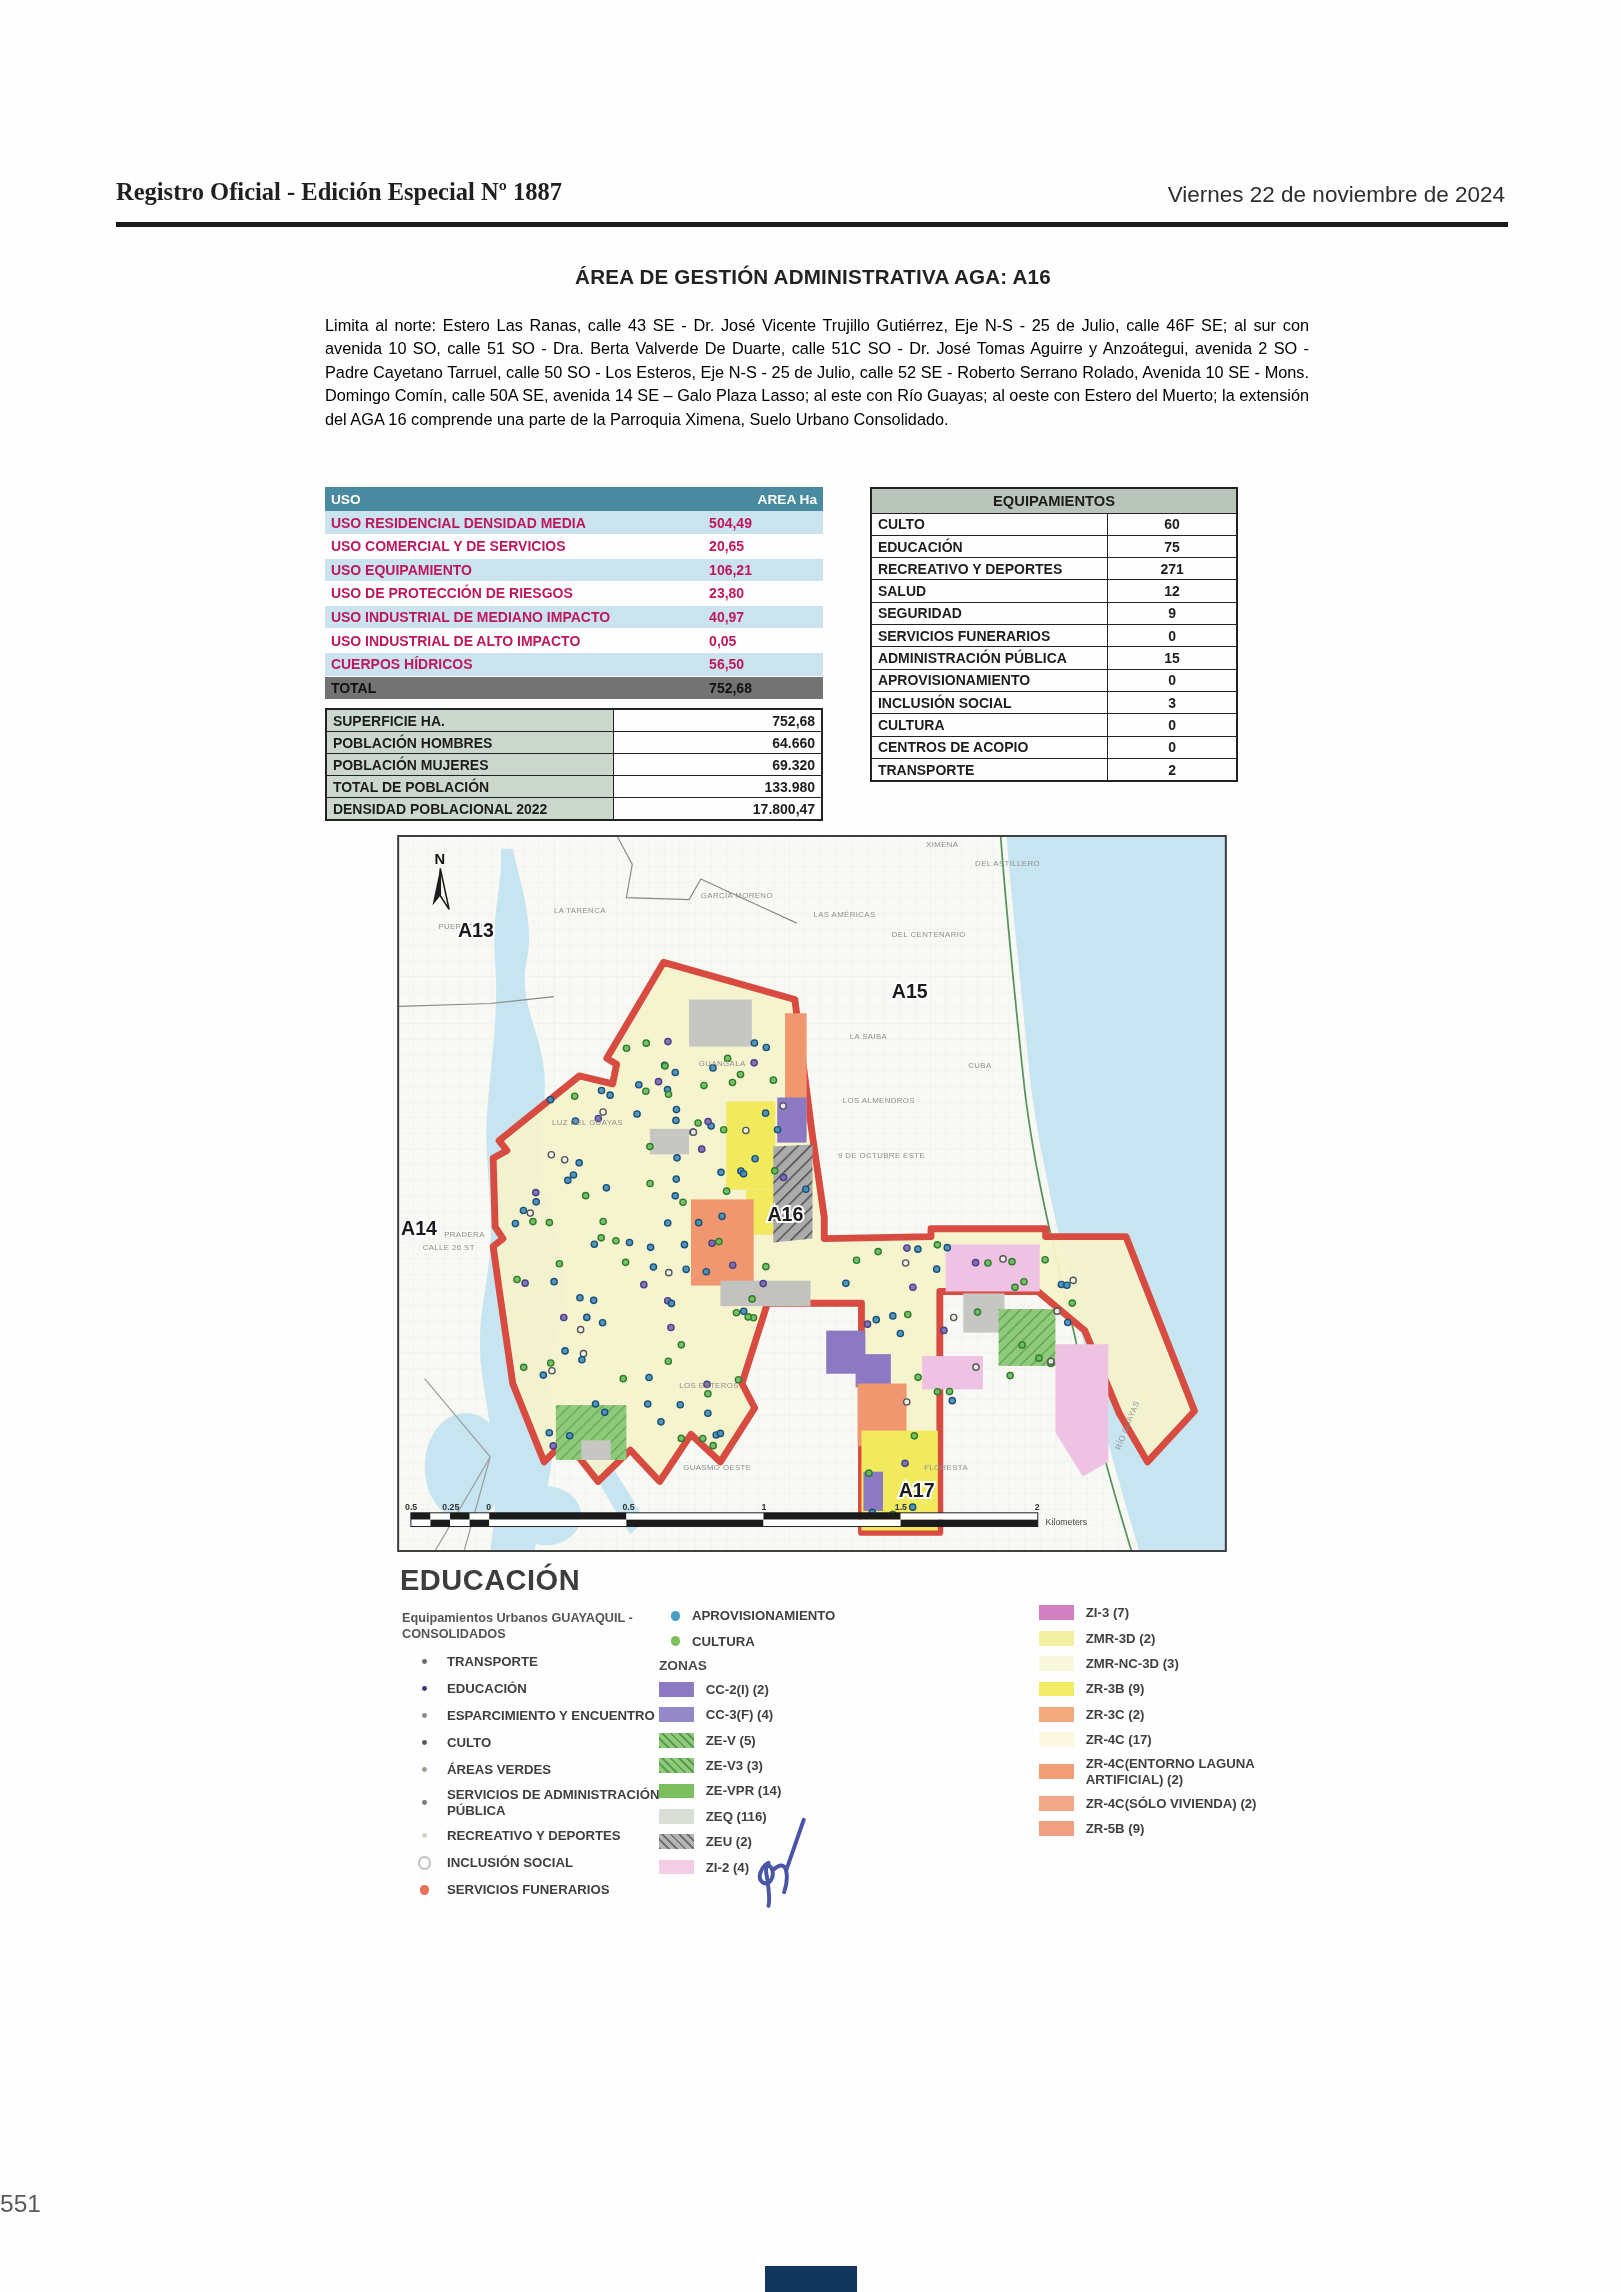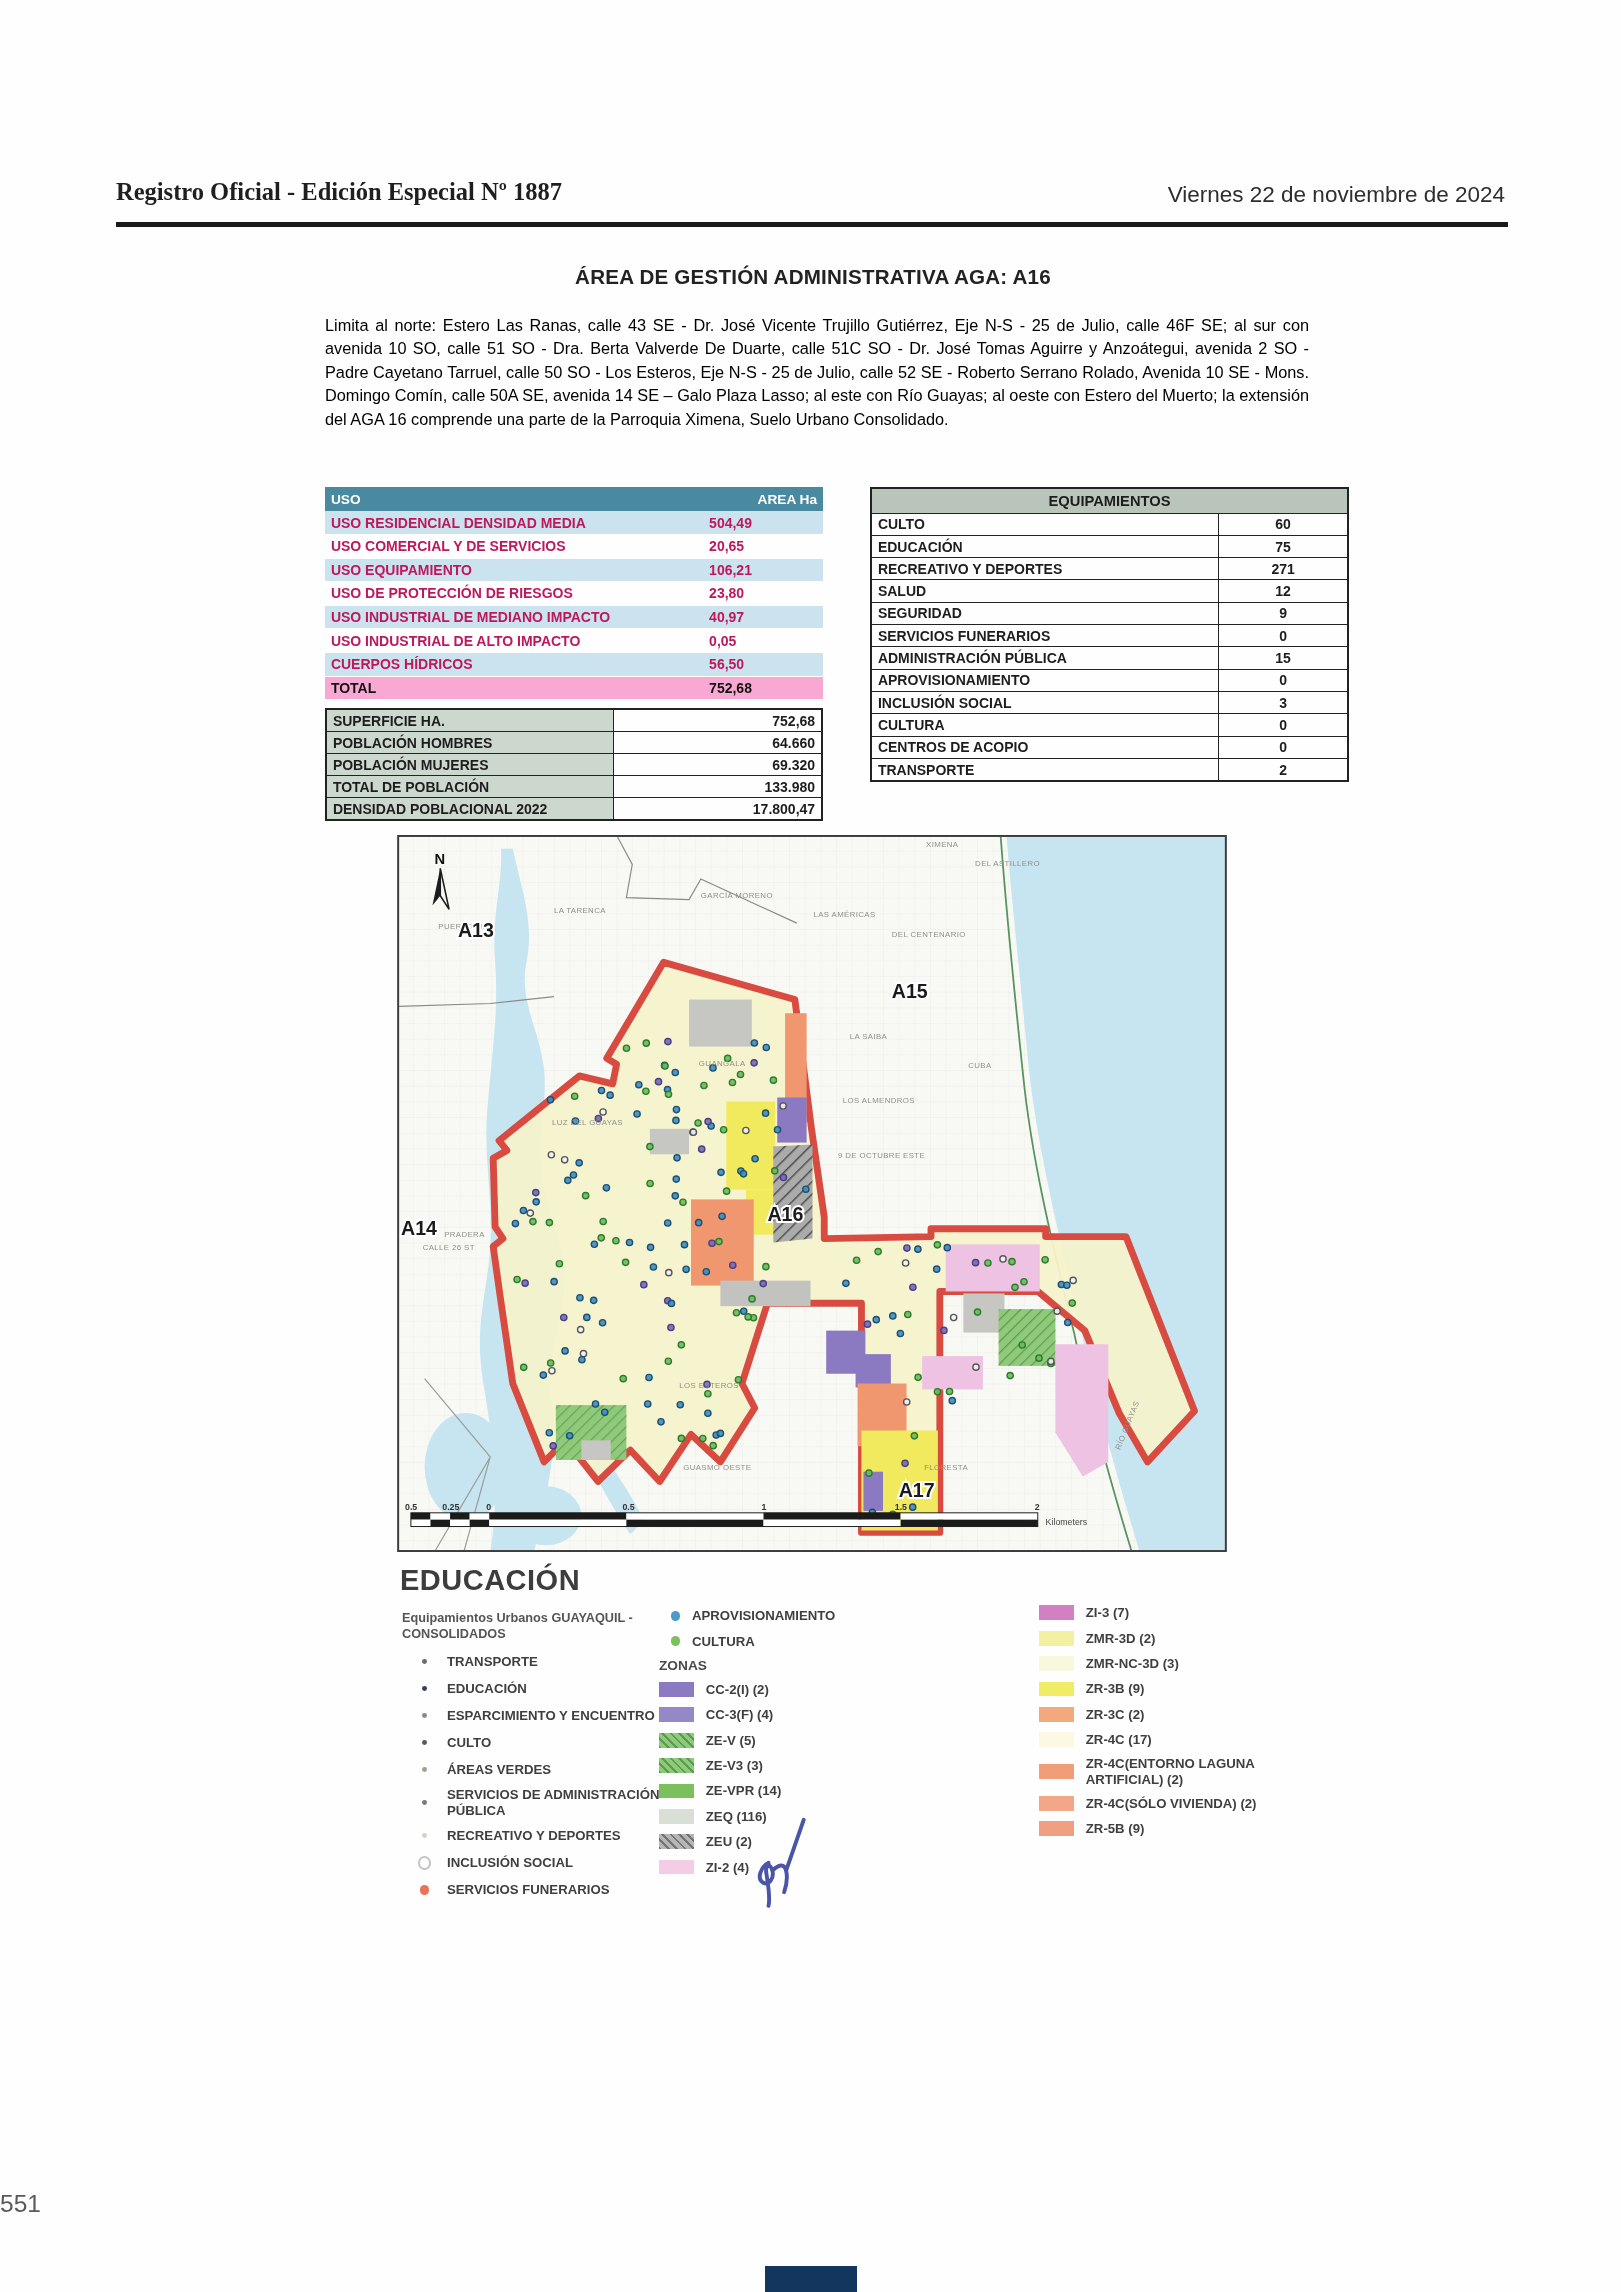--- a/index.html
+++ b/index.html
@@ -15,23 +15,23 @@
   
   .doc-title{left:323px;top:265px;width:980px;text-align:center;font-size:20.6px;font-weight:bold;color:#222;letter-spacing:0.2px;}
   .intro{left:325px;top:314px;width:984px;font-size:16.3px;line-height:1.44;text-align:justify;color:#000000;}
   
   .uso{left:325px;top:487px;width:498px;border-collapse:collapse;font-size:14px;}
   .uso th{background:#4a8aa0;color:#fff;text-align:left;font-size:13.7px;padding:2.9px 5.9px;height:18.6px;}
   .uso th.num{text-align:right;}
   .uso td{padding:2px 5.9px;height:18.6px;color:#be185d;font-weight:bold;border-bottom:1px solid #fff;}
   .uso tr.alt td{background:#cbe3ef;}
   .uso td.num{width:108px;}
-  .uso tr.total td{background:#f9a8d4;color:#111;}
-  
-  .equip{left:870px;top:487px;width:479px;border-collapse:collapse;font-size:14px;border:2px solid #222;}
+  .uso tr.total td{background:#737373;color:#111;}
+  
+  .equip{left:870px;top:487px;width:368px;border-collapse:collapse;font-size:14px;border:2px solid #222;}
   .equip th{background:#b9c4ba;border:1.5px solid #222;font-size:14.7px;padding:2px;height:19.6px;color:#1d1d1d;}
   .equip td{border:1.5px solid #222;padding:1px 5.9px;height:19.3px;font-weight:bold;color:#1d1d1d;}
   .equip td.num{text-align:center;width:116px;font-weight:bold;}
   
   .pob{left:325px;top:708px;width:498px;border-collapse:collapse;font-size:14px;border:2px solid #222;}
   .pob td{border:1.5px solid #222;padding:1px 5.9px;height:19px;color:#1d1d1d;}
   .pob td.lbl{background:#ccd8cd;width:274px;font-weight:bold;}
   .pob td.num{text-align:right;font-weight:bold;}
   
   .map-wrap{left:397px;top:835px;width:830px;height:717px;}

